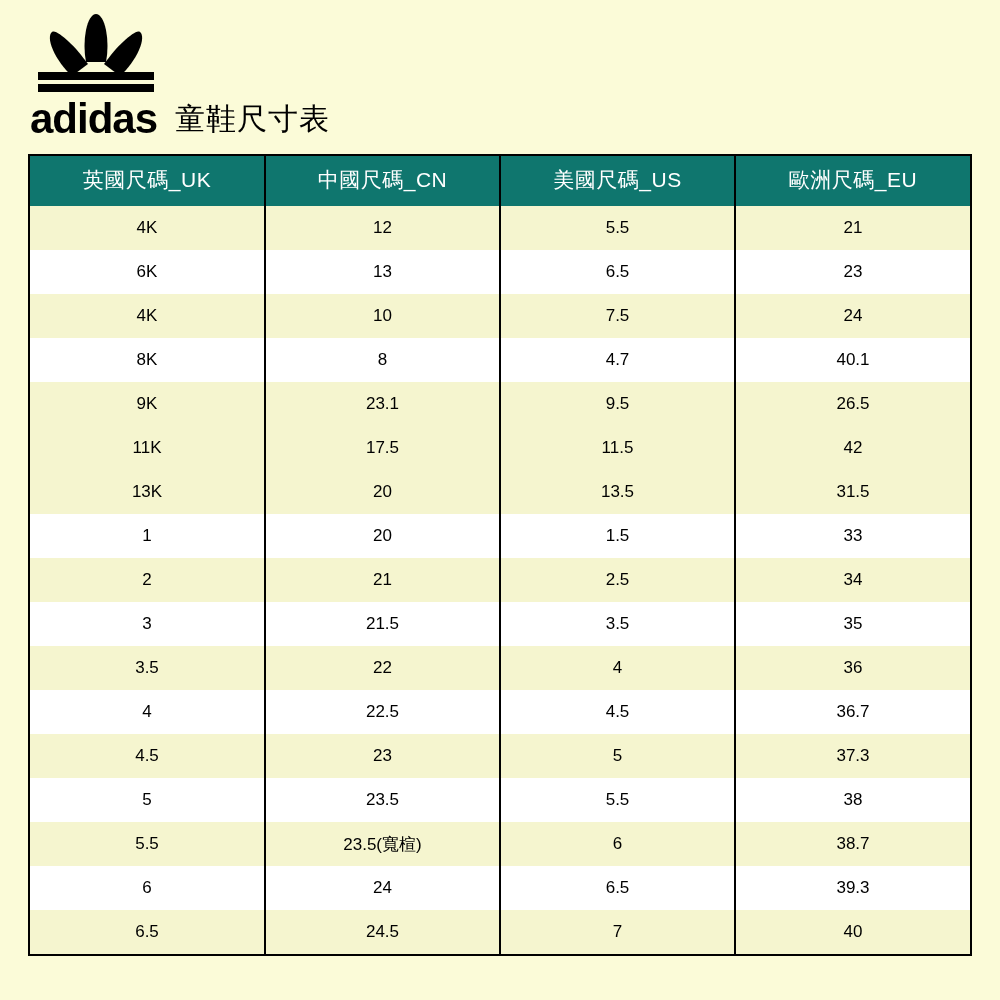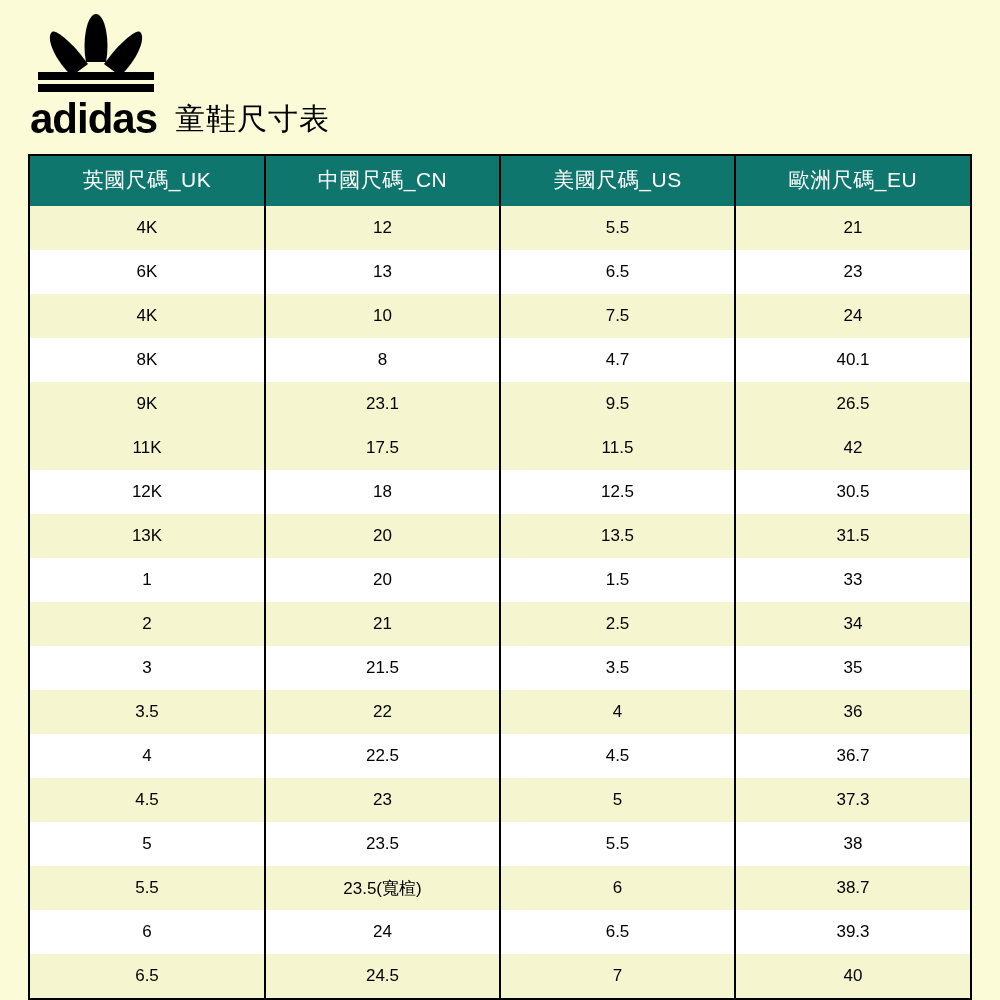--- a/index.html
+++ b/index.html
@@ -153,26 +153,20 @@
             <td>23.1</td>
             <td>9.5</td>
             <td>26.5</td>
           </tr>
           <tr class="alt">
             <td>11K</td>
             <td>17.5</td>
             <td>11.5</td>
             <td>42</td>
           </tr>
-          <tr>
-            <td>12K</td>
-            <td>18</td>
-            <td>12.5</td>
-            <td>30.5</td>
-          </tr>
           <tr class="alt">
             <td>13K</td>
             <td>20</td>
             <td>13.5</td>
             <td>31.5</td>
           </tr>
           <tr>
             <td>1</td>
             <td>20</td>
             <td>1.5</td>

